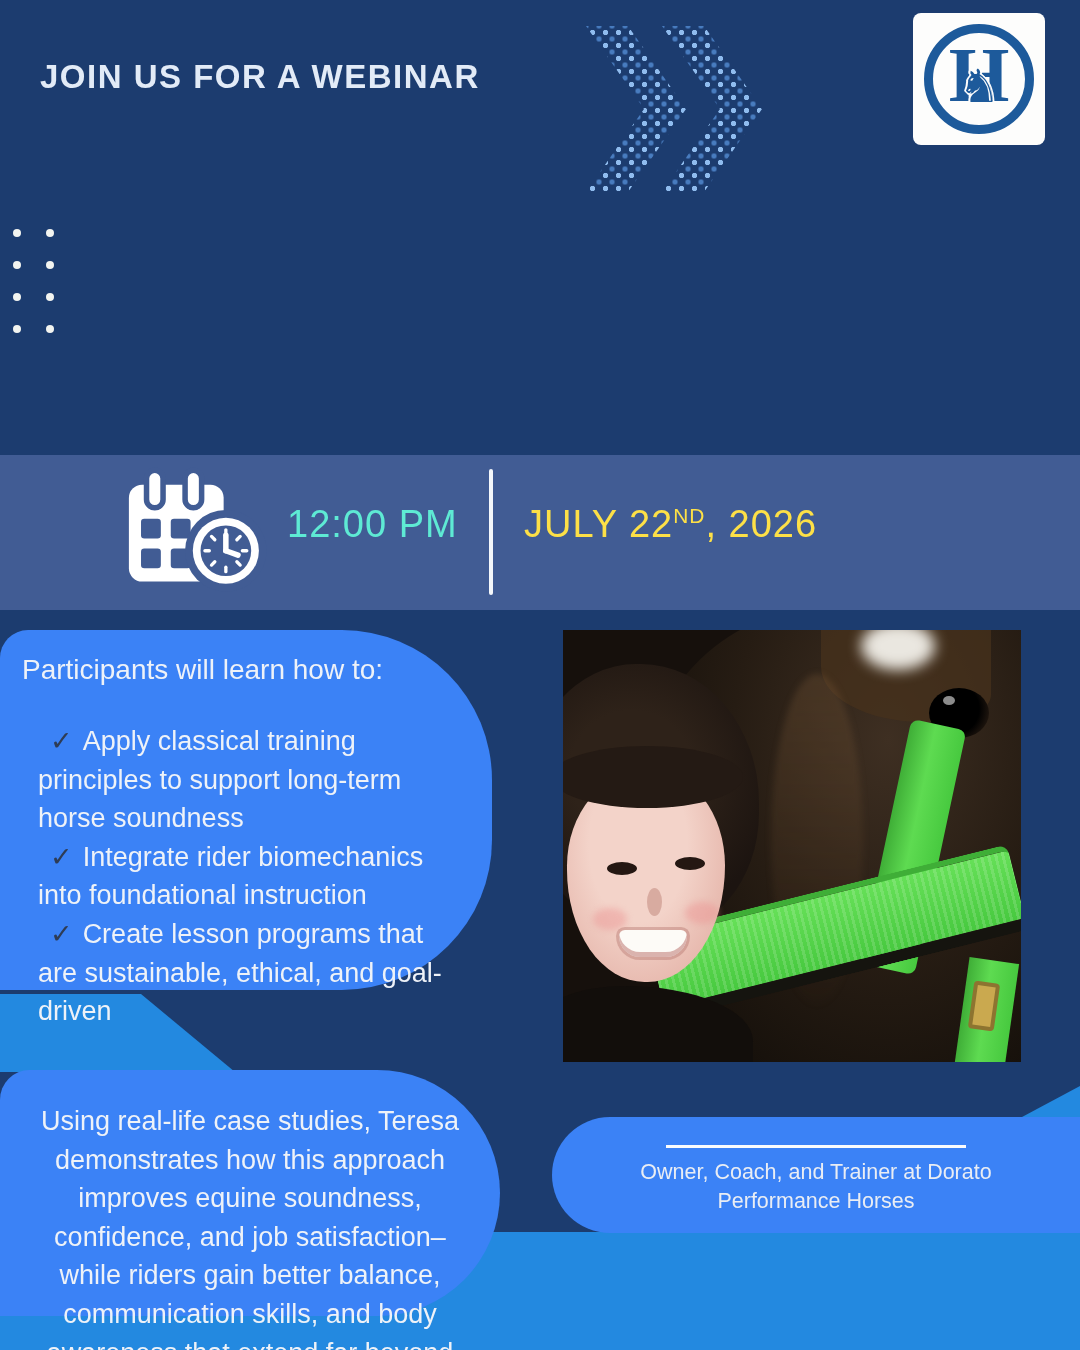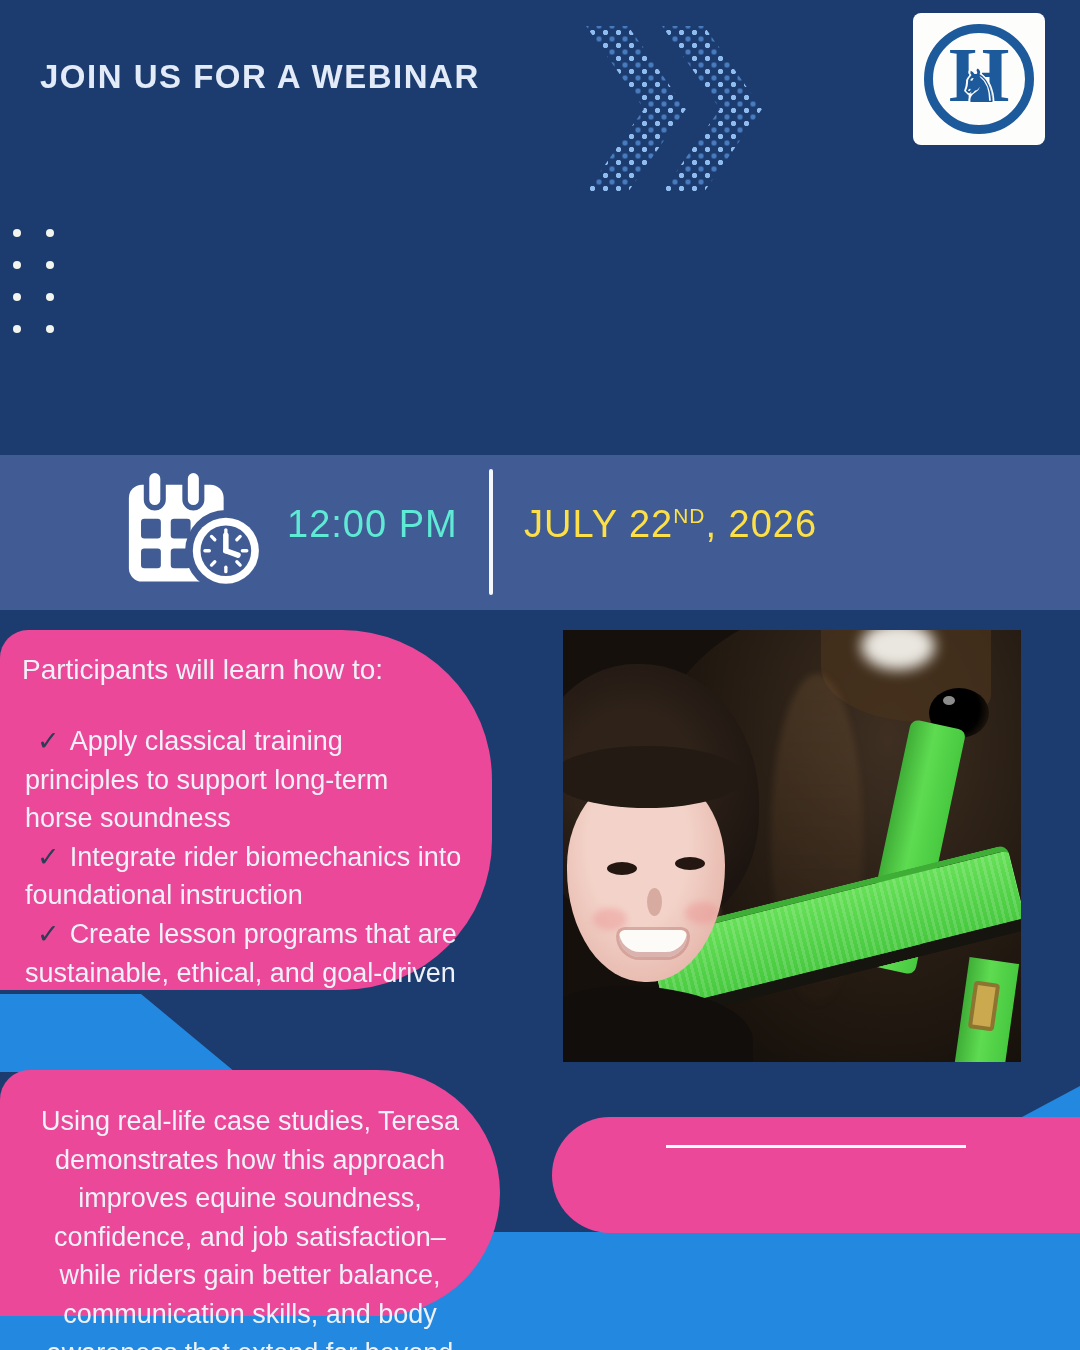--- a/index.html
+++ b/index.html
@@ -51,25 +51,25 @@
     line-height:1.5;color:#e9edf4;}
   
   .band{position:absolute;left:0;top:455px;width:1080px;height:155px;background:#415c94;}
   .cal-icon{position:absolute;left:116px;top:12px;width:158px;height:130px;}
   .band-time{position:absolute;left:287px;top:48px;font-size:38px;color:#5eead4;letter-spacing:1px;}
   .band-divider{position:absolute;left:489px;top:14px;width:4px;height:126px;
     background:#f4f7fb;border-radius:2px;}
   .band-date{position:absolute;left:524px;top:48px;font-size:38px;color:#fde047;letter-spacing:1px;}
   .band-date sup{font-size:.55em;letter-spacing:1px;}
   
-  .panel{background:#ec4899;}
+  .panel{background:#3b82f6;}
   .learn-panel{position:absolute;left:0;top:630px;width:492px;height:360px;
     border-radius:28px 150px 150px 0;padding:24px 26px 0 22px;}
   .learn-heading{font-size:28px;color:#eef2f8;margin:0 0 36px 0;font-weight:400;}
-  .learn-list{list-style:none;margin:3px;padding:0;}
+  .learn-list{list-style:none;margin:16px;padding:0;}
   .learn-item{font-size:27px;line-height:1.43;color:#eef2f8;margin:0;}
   .check{color:#2e3c55;font-weight:700;margin:0 10px 0 12px;}
   
   .photo{position:absolute;left:563px;top:630px;width:458px;height:432px;
     background:#16100c;overflow:hidden;}
   .photo .strip{position:absolute;right:0;background:#ece9e3;width:9px;}
   .photo .s1{top:64px;height:90px;}
   .photo .s2{top:170px;height:108px;}
   .photo .s3{top:300px;height:132px;}
   .horse{position:absolute;left:82px;top:-24px;width:392px;height:480px;
@@ -233,15 +233,16 @@
     <div class="mouth"></div>
     <div class="shoulder"></div>
   </div>
 
   <div class="panel about-panel">
     <p class="about-text">Using real-life case studies, Teresa demonstrates how this approach improves equine soundness, confidence, and job satisfaction–while riders gain better balance, communication skills, and body awareness that extend far beyond the barn.</p>
   </div>
 
   <div class="panel speaker-panel">
     <hr class="speaker-divider">
+    <p class="speaker-role">Owner, Coach, and Trainer at Dorato Performance Horses</p>
   </div>
 
 </div>
 
 </body></html>

